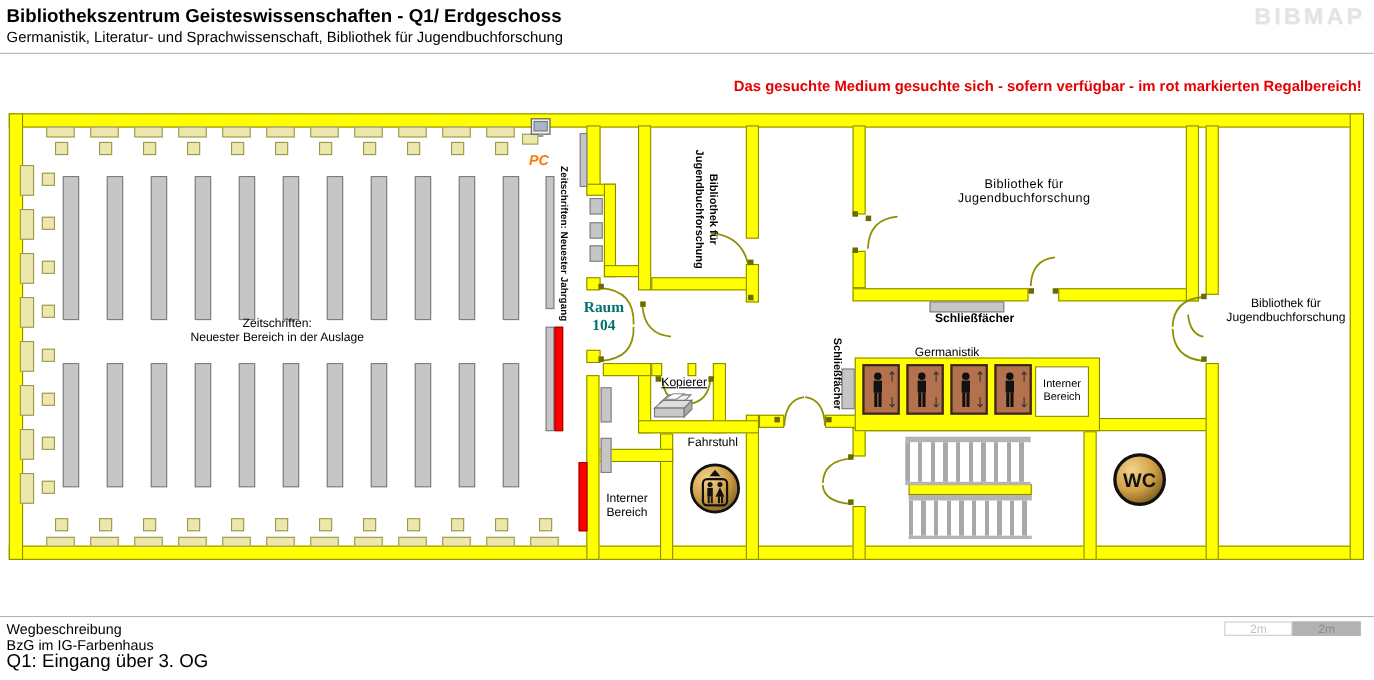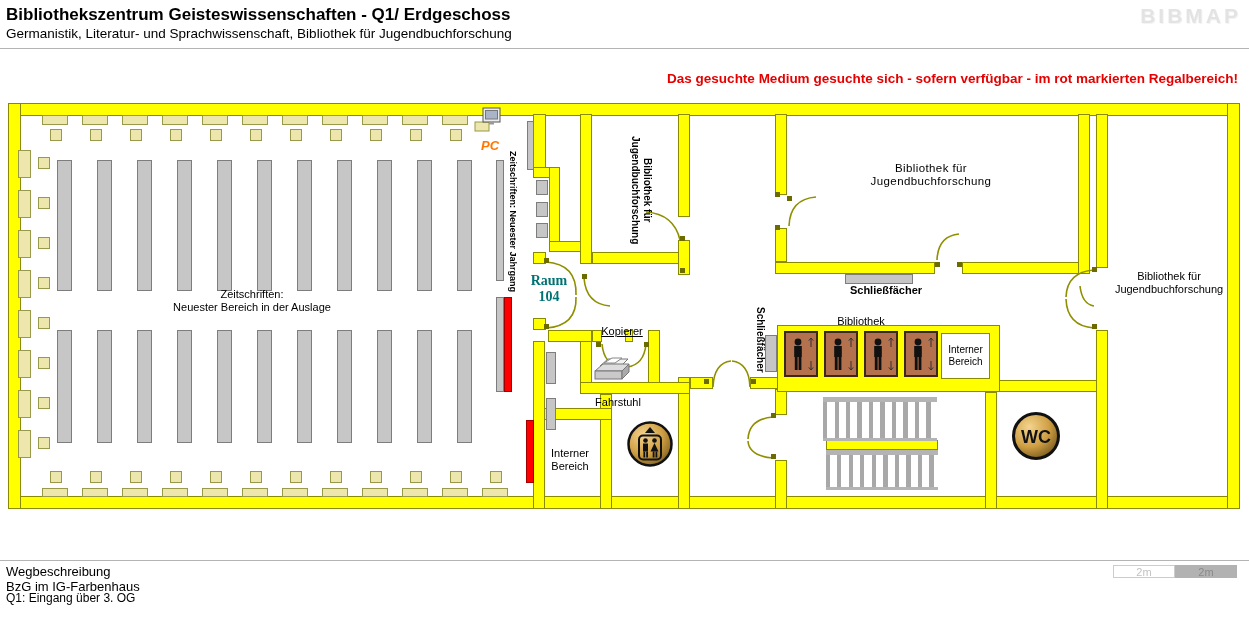--- a/index.html
+++ b/index.html
@@ -26,21 +26,21 @@
   .vtext{position:absolute;writing-mode:vertical-rl;text-align:center;z-index:6;line-height:1.25;}
   #raum121-label{font-family:"Liberation Serif",serif;font-weight:bold;font-size:14px;color:#007272;}
   #pc-label{color:#ff7700;font-weight:bold;font-size:13px;}
   #interner-mid-box{position:absolute;background:#fff;border:1px solid #8a8a00;z-index:4;
                     display:flex;align-items:center;justify-content:center;}
   #arc-layer{position:absolute;left:0;top:0;z-index:5;pointer-events:none;}
   .icon{position:absolute;z-index:7;}
   
   #footer-heading{left:6px;top:564px;font-size:13px;font-weight:normal;}
   #footer-line1{left:6px;top:579px;font-size:13px;}
-  #footer-line2{left:6px;top:591px;font-size:12px;}
+  #footer-line2{left:6px;top:591px;font-size:17px;}
   #scalebar{left:1113px;top:565px;width:124px;height:13px;display:flex;font-size:11px;line-height:13px;z-index:6;}
   #scalebar .seg{width:62px;text-align:center;box-sizing:border-box;}
   #scalebar .segL{background:#fff;border:1px solid #cccccc;color:#c2c2c2;}
   #scalebar .segR{background:#b2b2b2;border:1px solid #b2b2b2;color:#8a8a8a;}
 </style>
 </head>
 <body>
 
 <div class="abs" id="page-title">Bibliothekszentrum Geisteswissenschaften - Q1/ Erdgeschoss</div>
 <div class="abs" id="page-subtitle">Germanistik, Literatur- und Sprachwissenschaft, Bibliothek für Jugendbuchforschung</div>
@@ -270,29 +270,29 @@
 <div class="lab lab2" style="left:811px;top:162px;width:240px;letter-spacing:.4px;font-size:11.5px;">
   <div>Bibliothek für</div>
   <div>Jugendbuchforschung</div>
 </div>
 <div class="lab lab2" style="left:1110px;top:270px;width:118px;">
   <div>Bibliothek für</div>
   <div>Jugendbuchforschung</div>
 </div>
 <div class="lab" style="left:831px;top:284px;width:110px;font-weight:bold;">Schließfächer</div>
 <div class="vtext" style="left:751px;top:299px;height:82px;width:15px;font-size:10px;font-weight:bold;">Schließfächer</div>
-<div class="lab" style="left:806px;top:315px;width:110px;">Bibliothek</div>
+<div class="lab" style="left:806px;top:315px;width:110px;">Germanistik</div>
 <div id="interner-mid-box" style="left:941px;top:333px;width:47px;height:44px;">
   <div class="lab2" style="font-size:10px;line-height:1.2;text-align:center;">
     <div>Interner</div>
     <div>Bereich</div>
   </div>
 </div>
-<div class="lab" style="left:592px;top:325px;width:60px;text-decoration:underline;">Kopierer</div>
-<div class="lab" style="left:580px;top:396px;width:76px;">Fahrstuhl</div>
+<div class="lab" style="left:592px;top:342px;width:60px;text-decoration:underline;">Kopierer</div>
+<div class="lab" style="left:610px;top:396px;width:76px;">Fahrstuhl</div>
 <div class="lab lab2" style="left:538px;top:447px;width:64px;">
   <div>Interner</div>
   <div>Bereich</div>
 </div>
 
 <div class="icon" style="left:474px;top:107px;">
   <svg width="28" height="32">
     <rect x="1" y="15" width="14" height="9" fill="#ede7ae" stroke="#99994a"></rect>
     <rect x="9" y="1" width="17" height="14" fill="#ececec" stroke="#555"></rect>
     <rect x="11.5" y="3.5" width="12" height="8.5" fill="#aab4c8" stroke="#777"></rect>

